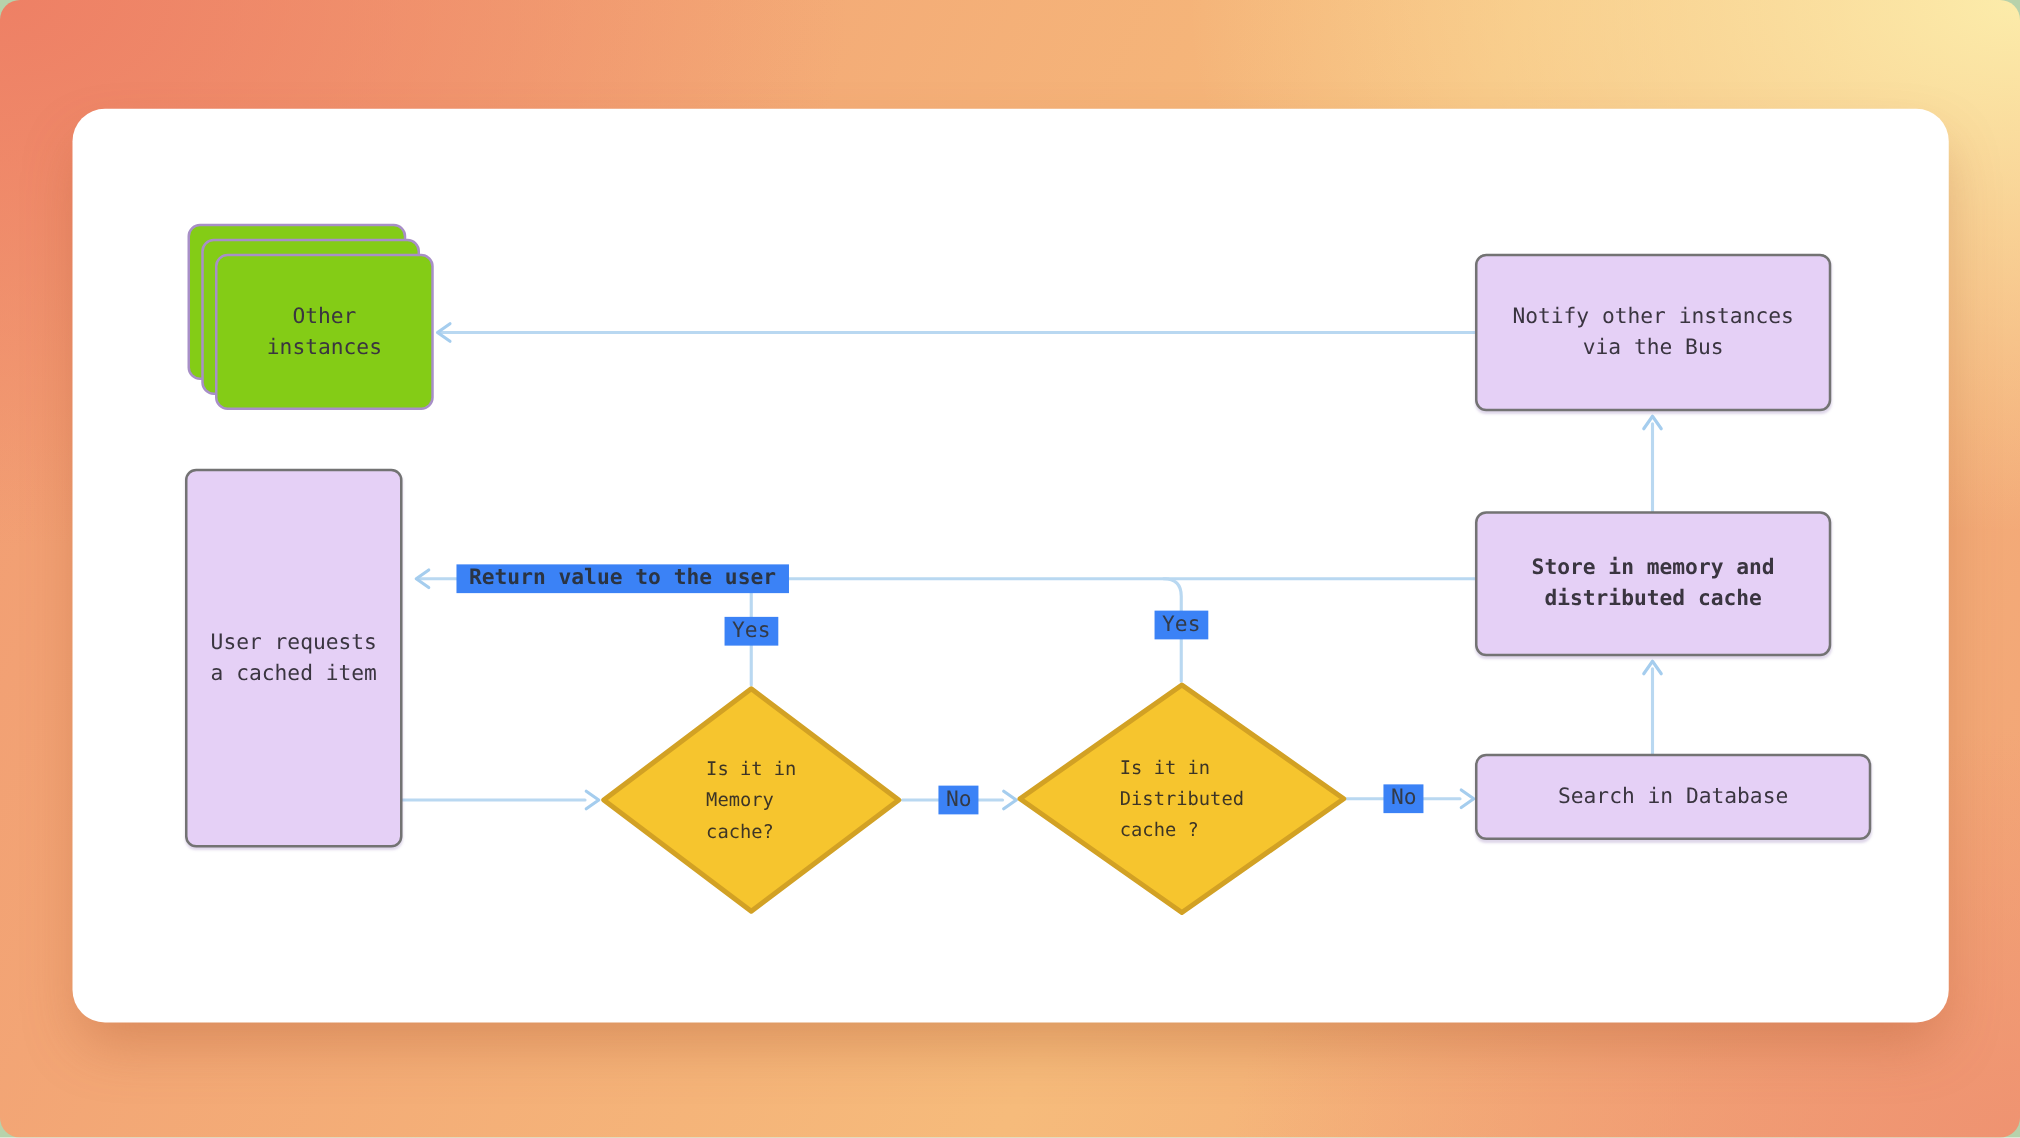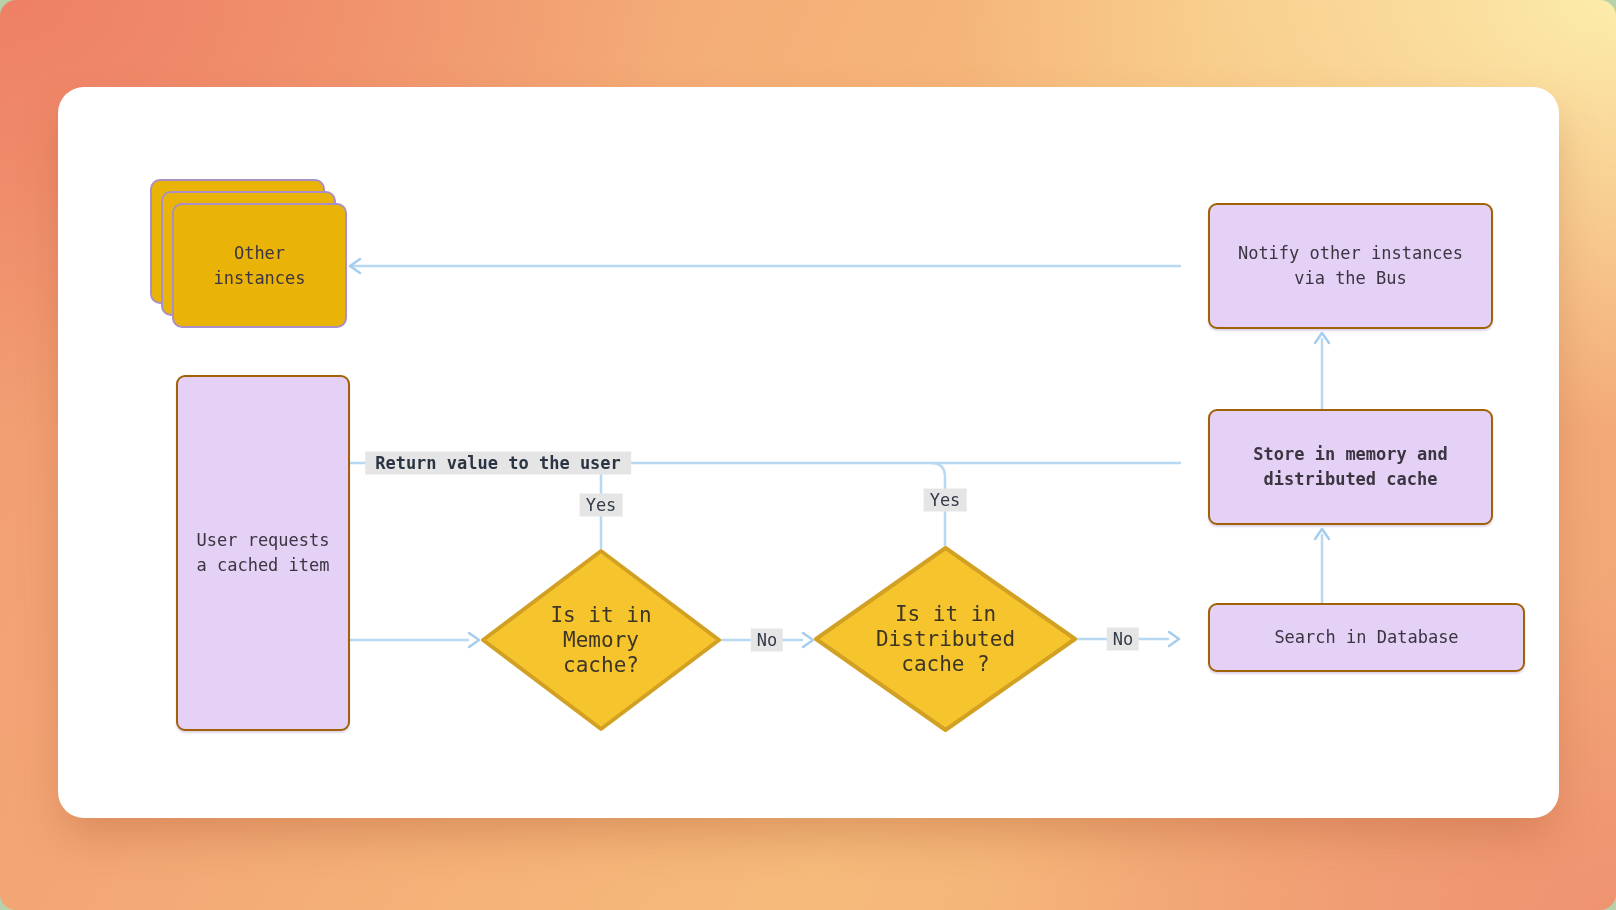--- a/index.html
+++ b/index.html
@@ -24,39 +24,38 @@
     box-shadow:0 22px 44px -6px rgba(168,84,44,0.35);
   }
   .wires{position:absolute;left:0;top:0;width:1501px;height:731px;}
 
   .node{
     position:absolute;display:flex;align-items:center;justify-content:center;
     text-align:center;white-space:pre-line;
     font-size:17px;line-height:25px;color:#3a3540;
   }
   .rect-node{
-    background:#e5d0f6;border:2px solid #a16207;border-radius:9px;
+    background:#e5d0f6;border:2px solid #737373;border-radius:9px;
     box-shadow:0 2px 2px rgba(137,108,176,0.28);
     box-sizing:border-box;
-    margin-left:28px;
   }
   .card-layer{
     position:absolute;width:175px;height:125px;
-    background:#eab308;border:2px solid #a88fc7;border-radius:10px;
+    background:#84cc16;border:2px solid #a88fc7;border-radius:10px;
     box-sizing:border-box;
   }
   .diamond{position:absolute;}
   .diamond svg{position:absolute;left:0;top:0;}
   .diamond .diamond-label{
     position:absolute;inset:0;display:flex;align-items:center;justify-content:center;
-    text-align:center;white-space:pre-line;font-size:21px;line-height:25px;color:#3d3526;
+    white-space:pre-line;font-size:15px;line-height:25px;color:#3d3526;
   }
   .edge-label{
     position:absolute;transform:translate(-50%,-50%);
-    background:#e5e5e5;padding:1px 6px;
+    background:#3b82f6;padding:1px 6px;
     font-size:17px;line-height:21px;color:#333a47;white-space:nowrap;
   }
   .edge-label.bold{font-weight:bold;color:#2b3442;padding:1px 10px;}
 </style>
 </head>
 <body>
 
 <div class="stage">
   <div class="bg-gradient"></div>
 
@@ -97,21 +96,21 @@
         <span>Other
 instances</span>
       </div>
     </div>
 
     <div class="node rect-node" style="left:1122px;top:116px;width:285px;height:126px;">
       <span>Notify other instances
 via the Bus</span>
     </div>
 
-    <div class="node rect-node" style="left:90px;top:288px;width:174px;height:356px;">
+    <div class="node rect-node" style="left:90px;top:288px;width:174px;height:303px;">
       <span>User requests
 a cached item</span>
     </div>
 
     <div class="node rect-node" style="left:1122px;top:322px;width:285px;height:116px;font-weight:bold;">
       <span>Store in memory and
 distributed cache</span>
     </div>
 
     <div class="node rect-node" style="left:1122px;top:516px;width:317px;height:69px;">

